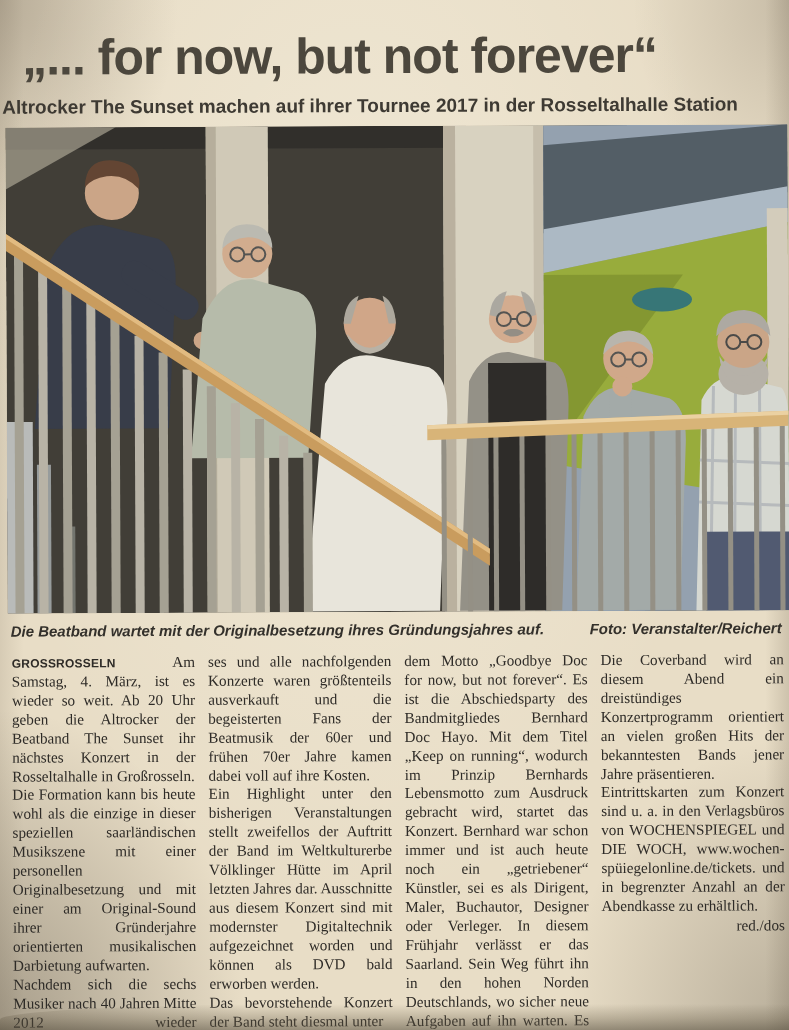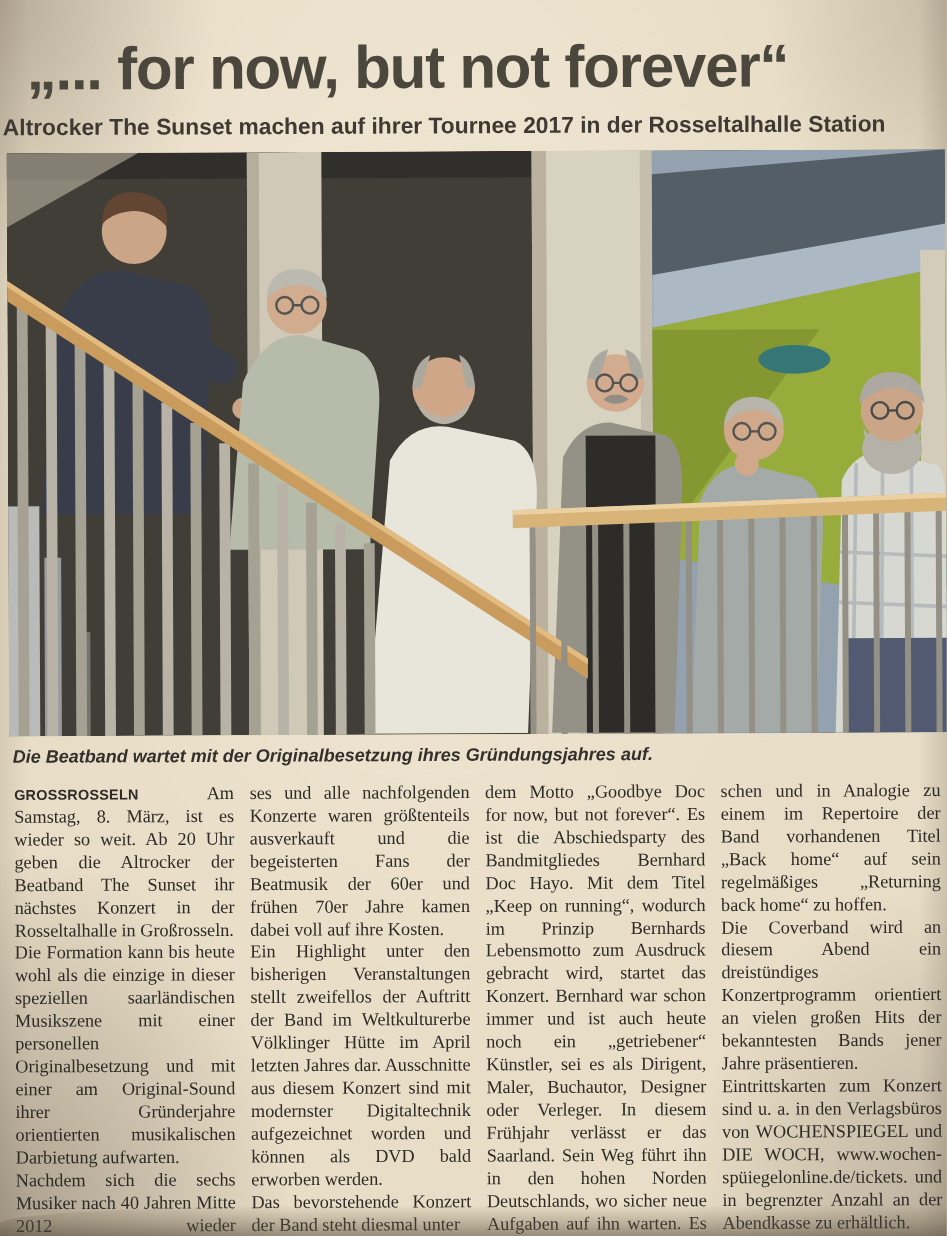--- a/index.html
+++ b/index.html
@@ -242,38 +242,38 @@
           <polygon points="420,300 781,287 781,302 420,315" fill="#d8b173"></polygon>
           <polygon points="420,300 781,287 781,291 420,304" fill="#ecd0a0"></polygon>
         </g>
 
         <rect x="0" y="0" width="781" height="487" fill="#e8dcc2" opacity="0.07"></rect>
       </svg>
     </div>
 
     <div id="caption-row">
       <span id="photo-caption">Die Beatband wartet mit der Originalbesetzung ihres Gründungsjahres auf.</span>
+      <span id="photo-credit">Foto: Veranstalter/Reichert</span>
     </div>
 
     <div id="article">
       <div class="col">
-        <p><span class="lead">GROSSROSSELN</span> <span>Am Samstag, 8. März, ist es wieder so weit. Ab 20 Uhr geben die Altrocker der Beatband The Sunset ihr nächstes Konzert in der Rosseltalhalle in Großrosseln.</span></p>
+        <p><span class="lead">GROSSROSSELN</span> <span>Am Samstag, 4. März, ist es wieder so weit. Ab 20 Uhr geben die Altrocker der Beatband The Sunset ihr nächstes Konzert in der Rosseltalhalle in Großrosseln.</span></p>
         <p>Die Formation kann bis heute wohl als die einzige in dieser speziellen saarländischen Musikszene mit einer personellen Originalbesetzung und mit einer am Original-Sound ihrer Gründerjahre orientierten musikalischen Darbietung aufwarten.</p>
         <p>Nachdem sich die sechs Musiker nach 40 Jahren Mitte 2012 wieder zusammengefunden hatten, starteten sie im Herbst 2013 ihr Revival-Konzert. Die-</p>
       </div>
       <div class="col">
         <p>ses und alle nachfolgenden Konzerte waren größtenteils ausverkauft und die begeisterten Fans der Beatmusik der 60er und frühen 70er Jahre kamen dabei voll auf ihre Kosten.</p>
         <p>Ein Highlight unter den bisherigen Veranstaltungen stellt zweifellos der Auftritt der Band im Weltkulturerbe Völklinger Hütte im April letzten Jahres dar. Ausschnitte aus diesem Konzert sind mit modernster Digitaltechnik aufgezeichnet worden und können als DVD bald erworben werden.</p>
         <p>Das bevorstehende Konzert der Band steht diesmal unter</p>
       </div>
       <div class="col">
         <p>dem Motto „Goodbye Doc for now, but not forever“. Es ist die Abschiedsparty des Bandmitgliedes Bernhard Doc Hayo. Mit dem Titel „Keep on running“, wodurch im Prinzip Bernhards Lebensmotto zum Ausdruck gebracht wird, startet das Konzert. Bernhard war schon immer und ist auch heute noch ein „getriebener“ Künstler, sei es als Dirigent, Maler, Buchautor, Designer oder Verleger. In diesem Frühjahr verlässt er das Saarland. Sein Weg führt ihn in den hohen Norden Deutschlands, wo sicher neue Aufgaben auf ihn warten. Es bleibt, Doc alles Gute für die Zukunft zu wün-</p>
       </div>
       <div class="col">
-        <p>schen und in Analogie zu einem im Repertoire der Band vorhandenen Titel „Back home“ auf sein regelmäßiges „Returning back home“ zu hoffen.</p>
         <p>Die Coverband wird an diesem Abend ein dreistündiges Konzertprogramm orientiert an vielen großen Hits der bekanntesten Bands jener Jahre präsentieren.</p>
         <p>Eintrittskarten zum Konzert sind u. a. in den Verlagsbüros von WOCHENSPIEGEL und DIE WOCH, www.wochen­spüiegelonline.de/tickets. und in begrenzter Anzahl an der Abendkasse zu erhältlich.</p>
         <div id="signature">red./dos</div>
       </div>
     </div>
 
   </div>
   <div id="table-shadow"></div>
 </div>
 

